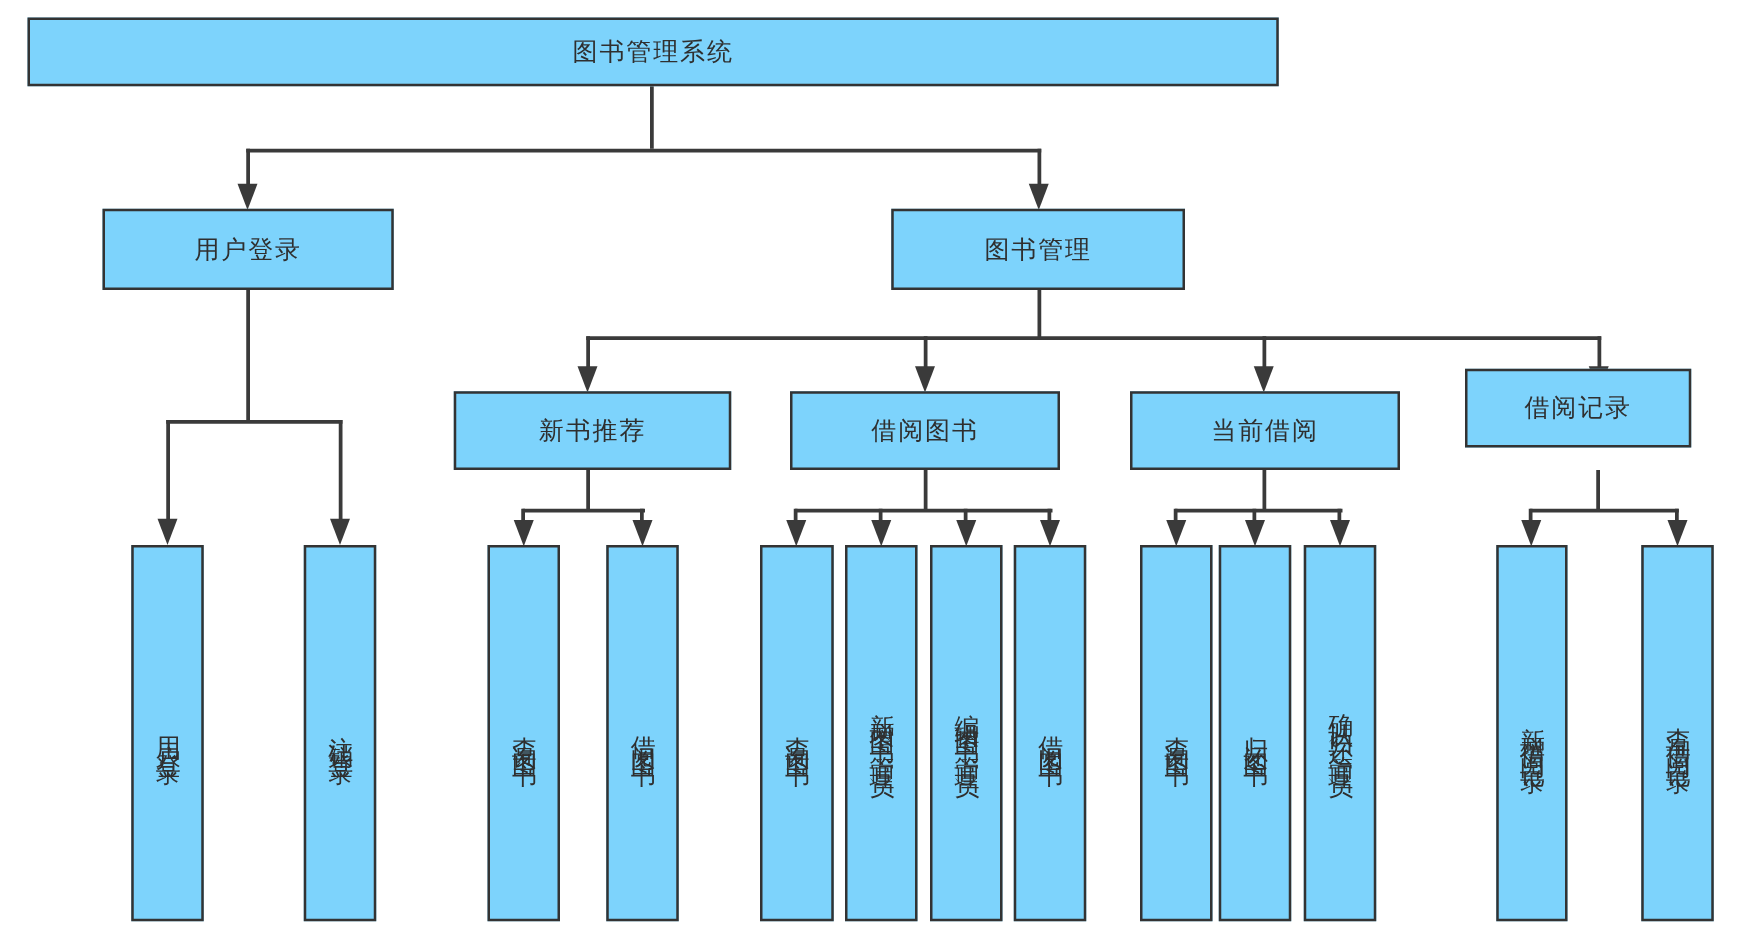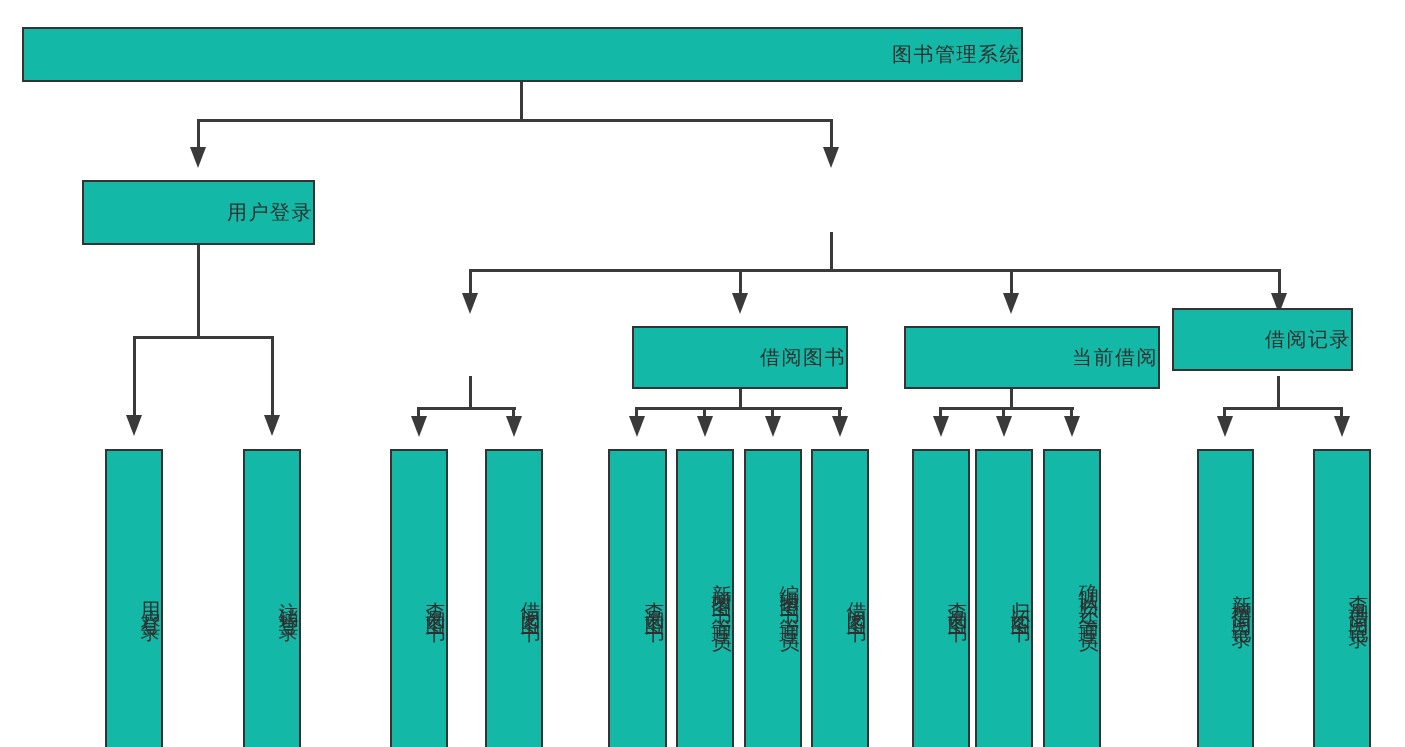--- a/index.html
+++ b/index.html
@@ -5,26 +5,25 @@
   html,body{margin:0;padding:0;background:#ffffff;}
   #stage{
     position:relative;
     width:1405px;height:747px;
     background:#ffffff;
     font-family:"Liberation Sans",sans-serif;
     overflow:hidden;
   }
   .box{
     position:absolute;
-    background:#14b8a6;
+    background:#7dd3fc;
     border:2.5px solid #333333;
     box-sizing:border-box;
-    display:flex;align-items:center;justify-content:flex-end;
+    display:flex;align-items:center;justify-content:center;
     z-index:2;
-    margin-top:13px;
   }
   .hlabel{
     font-size:20px;color:#2f2f2f;letter-spacing:1.5px;white-space:nowrap;
   }
   .vtext{
     writing-mode:vertical-lr;
     text-orientation:mixed;
     font-size:20px;
     letter-spacing:7px;
     line-height:1;
@@ -63,43 +62,49 @@
   <div class="vl" style="left:520px;top:69px;height:50px;"></div>
   <div class="hl" style="left:197px;top:119px;width:636px;"></div>
   <div class="vl" style="left:197px;top:119px;height:32px;"></div>
   <div class="ar" style="left:190px;top:147px;"></div>
   <div class="vl" style="left:830px;top:119px;height:32px;"></div>
   <div class="ar" style="left:823px;top:147px;"></div>
 
   <div class="box" style="left:82px;top:167px;width:233px;height:65px;">
     <span class="hlabel">用户登录</span>
   </div>
+  <div class="box" style="left:713px;top:167px;width:235px;height:65px;">
+    <span class="hlabel">图书管理</span>
+  </div>
 
   <div class="vl" style="left:197px;top:232px;height:105px;"></div>
   <div class="hl" style="left:133px;top:336px;width:141px;"></div>
   <div class="vl" style="left:133px;top:336px;height:82px;"></div>
   <div class="ar" style="left:126px;top:415px;"></div>
   <div class="vl" style="left:271px;top:336px;height:82px;"></div>
   <div class="ar" style="left:264px;top:415px;"></div>
 
   <div class="vl" style="left:830px;top:232px;height:38px;"></div>
   <div class="hl" style="left:469px;top:269px;width:812px;"></div>
   <div class="vl" style="left:469px;top:269px;height:27px;"></div>
   <div class="ar" style="left:462px;top:293px;"></div>
   <div class="vl" style="left:739px;top:269px;height:27px;"></div>
   <div class="ar" style="left:732px;top:293px;"></div>
   <div class="vl" style="left:1010px;top:269px;height:27px;"></div>
   <div class="ar" style="left:1003px;top:293px;"></div>
   <div class="vl" style="left:1278px;top:269px;height:27px;"></div>
   <div class="ar" style="left:1271px;top:293px;"></div>
 
+  <div class="box" style="left:363px;top:313px;width:222px;height:63px;">
+    <span class="hlabel">新书推荐</span>
+  </div>
   <div class="box" style="left:632px;top:313px;width:216px;height:63px;">
     <span class="hlabel">借阅图书</span>
   </div>
-  <div class="box" style="left:904px;top:313px;width:256px;height:63px;">
+  <div class="box" style="left:904px;top:313px;width:216px;height:63px;">
     <span class="hlabel">当前借阅</span>
   </div>
   <div class="box" style="left:1172px;top:295px;width:181px;height:63px;">
     <span class="hlabel">借阅记录</span>
   </div>
 
   <div class="vl" style="left:469px;top:376px;height:32px;"></div>
   <div class="vl" style="left:739px;top:376px;height:32px;"></div>
   <div class="vl" style="left:1010px;top:376px;height:32px;"></div>
   <div class="vl" style="left:1277px;top:376px;height:32px;"></div>

